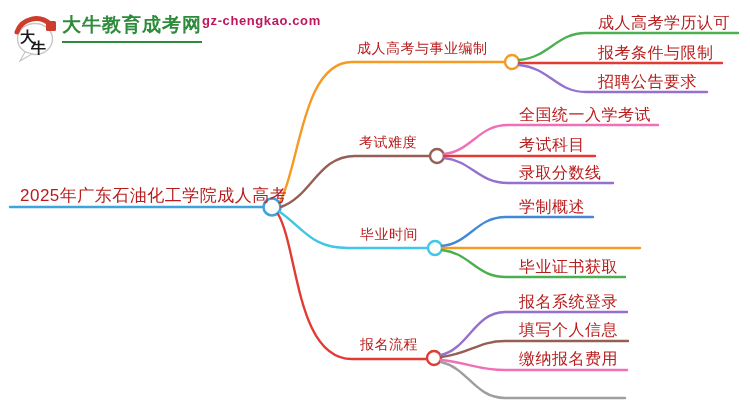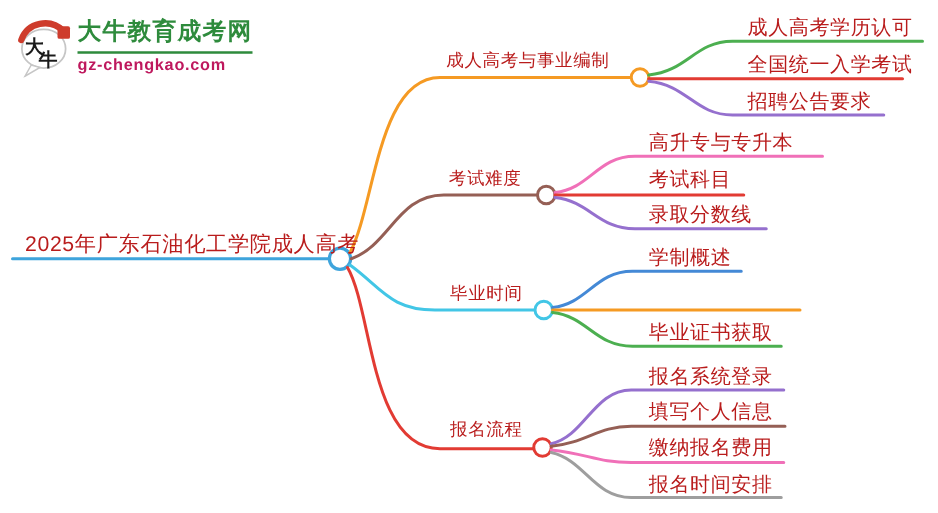--- a/index.html
+++ b/index.html
@@ -9,21 +9,21 @@
   }
   .stage svg.wires{position:absolute;left:0;top:0;}
   .label{
     position:absolute;color:#b91c1c;white-space:nowrap;line-height:1.1;
     letter-spacing:0.5px;
   }
   .root-label{font-size:17px;}
   .branch-label{font-size:14px;text-align:right;}
   .child-label{font-size:16px;}
   .logo{position:absolute;left:13px;top:12px;display:flex;align-items:flex-start;gap:3px;}
-  .logo-text{display:flex;flex-direction:column;}
+  .logo-text{display:flex;flex-direction:row;}
   .logo-title{
     font-size:19px;font-weight:bold;color:#2E8B3C;letter-spacing:1px;
     border-bottom:2px solid #2E8B3C;padding-bottom:3px;
   }
   .logo-url{font-size:13px;font-weight:bold;color:#be185d;letter-spacing:0.6px;margin-top:1px;}
 </style>
 </head>
 <body>
 
 <div class="stage">
@@ -75,28 +75,27 @@
   </div>
 
   <div class="label root-label" style="left:20px;top:187px;">2025年广东石油化工学院成人高考</div>
 
   <div class="label branch-label" style="left:357px;top:41px;">成人高考与事业编制</div>
   <div class="label branch-label" style="left:359px;top:135px;">考试难度</div>
   <div class="label branch-label" style="left:360px;top:227px;">毕业时间</div>
   <div class="label branch-label" style="left:360px;top:338px;font-family:Liberation Mono, monospace;">报名流程</div>
 
   <div class="label child-label" style="left:598px;top:14px;">成人高考学历认可</div>
-  <div class="label child-label" style="left:598px;top:44px;">全国统一入学考试</div>
+  <div class="label child-label" style="left:598px;top:44px;">报考条件与限制</div>
   <div class="label child-label" style="left:598px;top:73px;">招聘公告要求</div>
 
-  <div class="label child-label" style="left:519px;top:106px;">高升专与专升本</div>
+  <div class="label child-label" style="left:519px;top:106px;">全国统一入学考试</div>
   <div class="label child-label" style="left:519px;top:136px;text-align:right;">考试科目</div>
   <div class="label child-label" style="left:519px;top:164px;">录取分数线</div>
 
   <div class="label child-label" style="left:519px;top:198px;">学制概述</div>
   <div class="label child-label" style="left:519px;top:258px;">毕业证书获取</div>
 
   <div class="label child-label" style="left:519px;top:293px;">报名系统登录</div>
   <div class="label child-label" style="left:519px;top:321px;">填写个人信息</div>
   <div class="label child-label" style="left:519px;top:350px;">缴纳报名费用</div>
-  <div class="label child-label" style="left:519px;top:380px;">报名时间安排</div>
 
 </div>
 
 </body></html>

